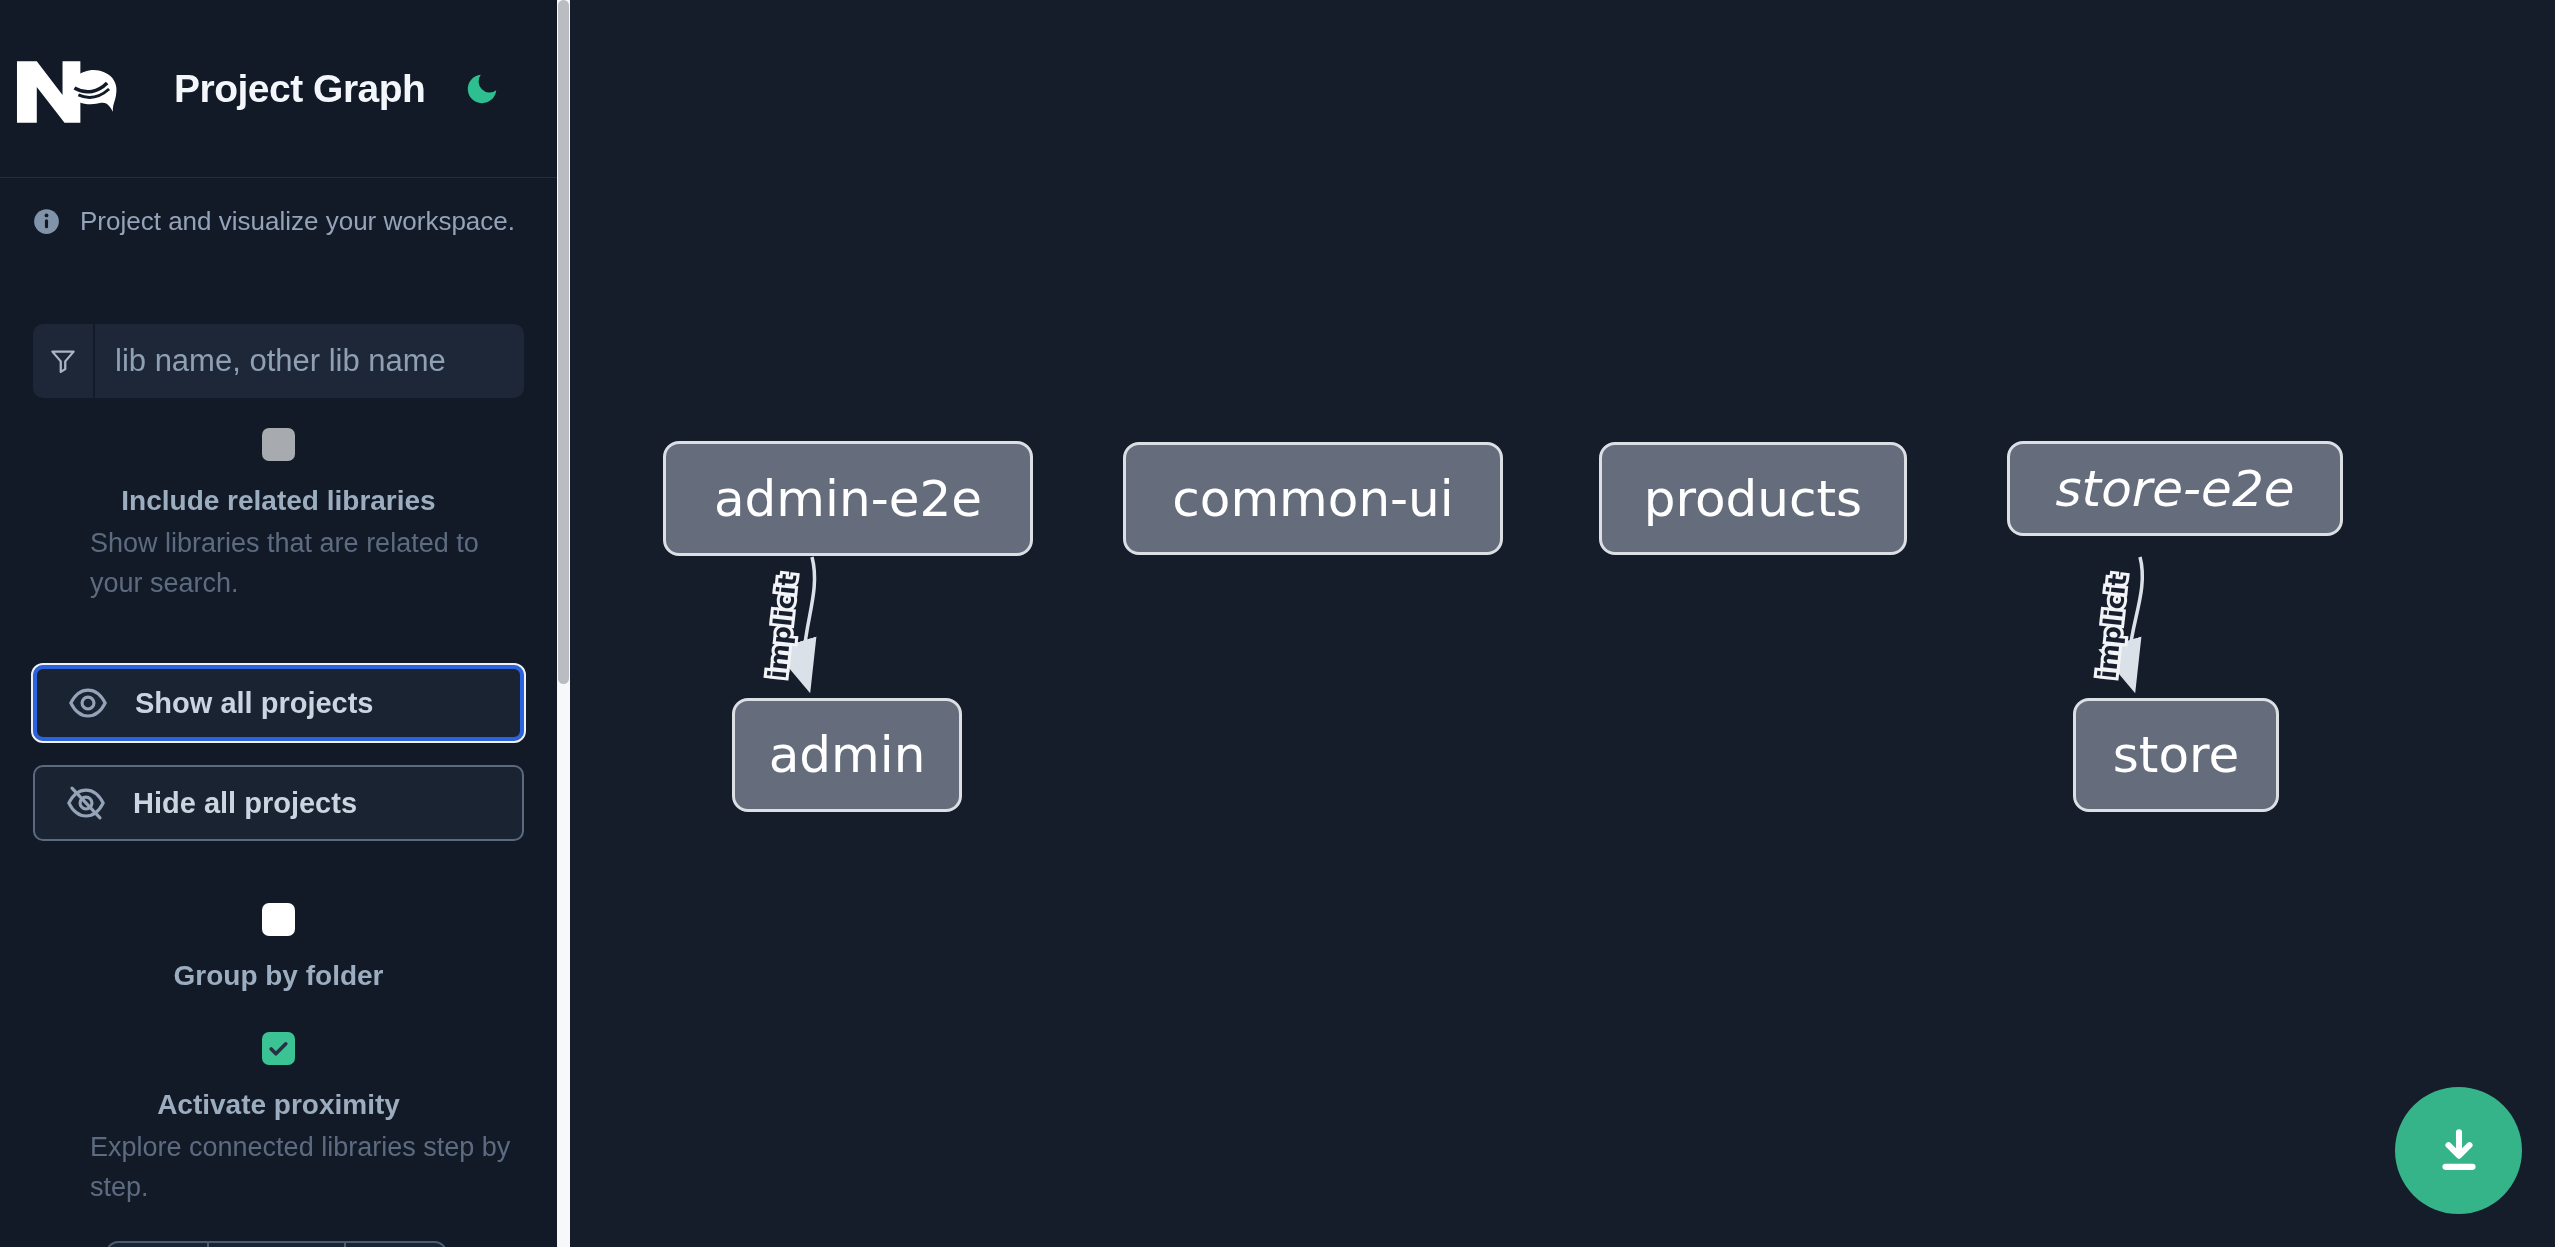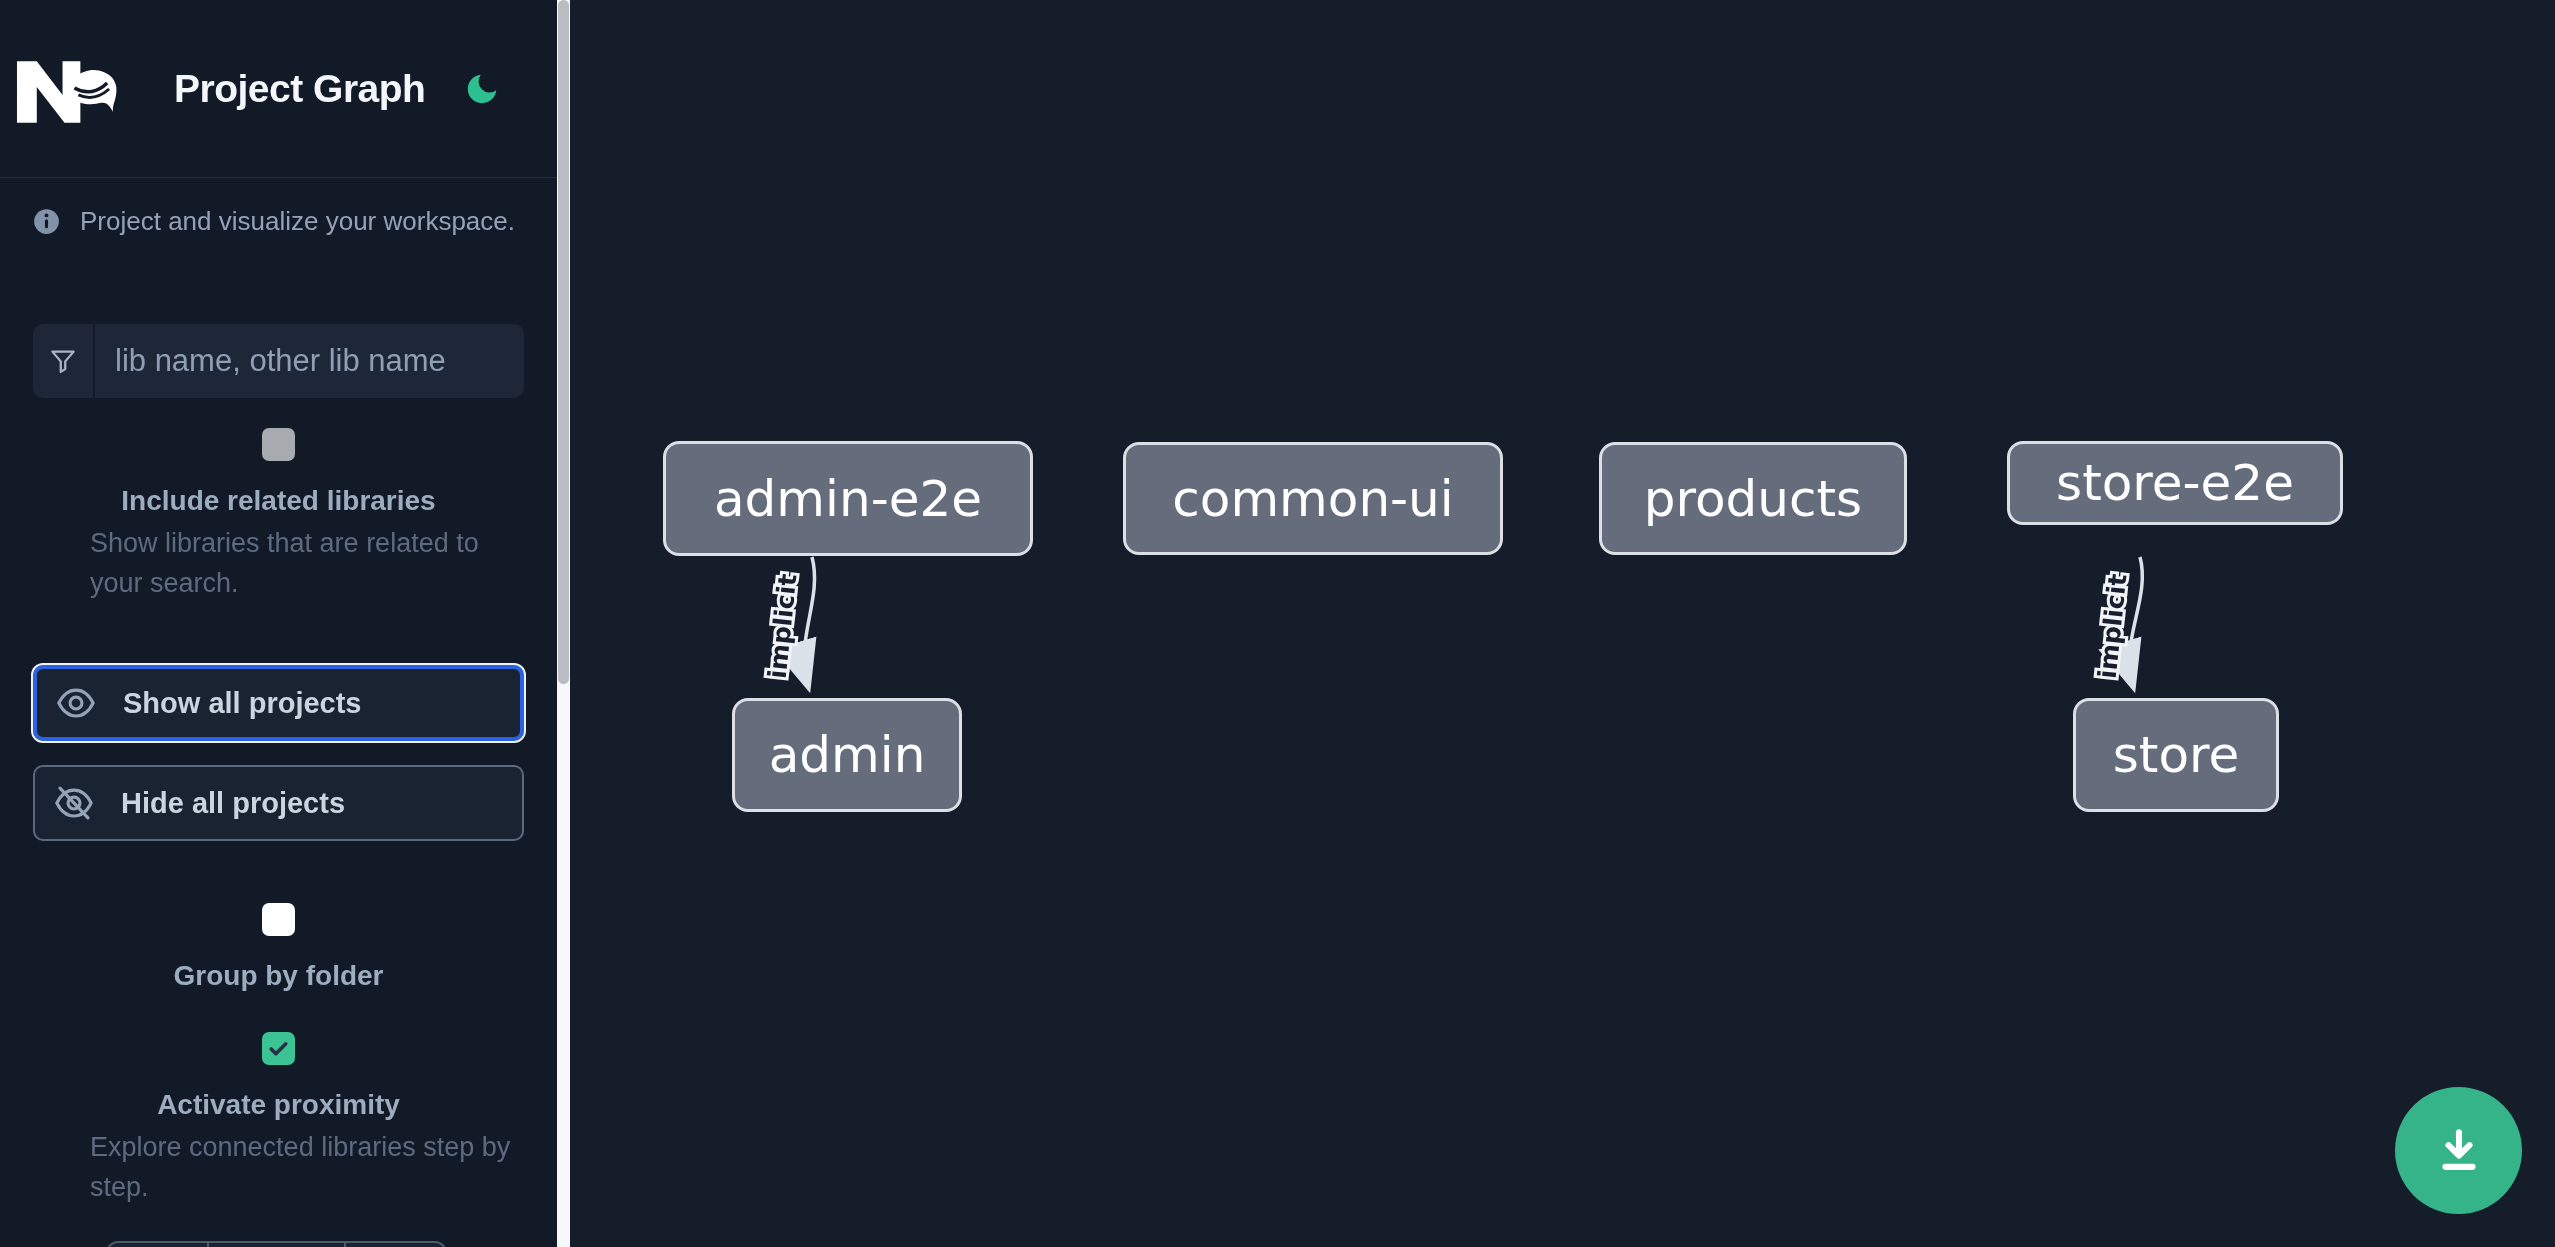--- a/index.html
+++ b/index.html
@@ -31,21 +31,21 @@
   .toggle { margin-top:30px; }
   .toggle-row { display:flex; align-items:center; gap:24px;flex-direction:column; }
   .checkbox { width:33px; height:33px; border-radius:7px; flex-shrink:0; cursor:pointer;
               display:flex; align-items:center; justify-content:center; }
   .checkbox svg { display:none; width:25px; height:25px; }
   .checkbox.checked svg { display:block; }
   .toggle-label { font-size:28px; font-weight:700; color:#9cadc0; }
   .toggle-desc { margin:6px 0 0 57px; max-width:440px; font-size:27px; line-height:40px; color:#5d6b80; }
 
   .sb-btn { margin-top:24px; width:100%; height:76px; background:#1a2332; border-radius:10px;
-            display:flex; align-items:center; gap:26px; padding-left:18px; cursor:pointer;
+            display:flex; align-items:center; gap:26px; padding-left:30px; cursor:pointer;
             border:2px solid #5b6a7f; }
   .sb-btn.first { margin-top:62px; }
   .sb-btn.focused { border:4px solid #2b62dd; outline:2px solid #eef2f7; }
   .sb-btn .btn-icon { width:42px; height:42px; flex-shrink:0; }
   .sb-btn .btn-label { font-size:29px; font-weight:700; color:#cbd5e1; }
 
   .toggle.group { margin-top:62px; }
   .toggle.prox { margin-top:40px; }
 
   .stepper { margin:34px 0 0 73px; width:341px; height:66px; display:flex;
@@ -186,17 +186,17 @@
     <button class="fab" style="background: rgb(54, 180, 137); position: absolute; left: 1825px; top: 1087px;">
       <svg viewBox="0 0 24 24" fill="none" stroke="#ffffff" stroke-width="2.6" stroke-linecap="round" stroke-linejoin="round">
         <line x1="12" y1="4" x2="12" y2="13.5"></line>
         <path d="M7.5 9.5 L12 14 L16.5 9.5"></path>
         <line x1="6.2" y1="18.8" x2="17.8" y2="18.8"></line>
       </svg>
     </button>
   <div class="graph-node" style="left: 93px; top: 441px; width: 370px; height: 115px;">admin-e2e</div>
       <div class="graph-node" style="left: 1029px; top: 442px; width: 308px; height: 113px;">products</div>
       <div class="graph-node" style="left: 553px; top: 442px; width: 380px; height: 113px;">common-ui</div>
-      <div class="graph-node" style="left: 1437px; top: 441px; width: 336px; height: 84px;">store-e2e</div>
+      <div class="graph-node" style="left: 1437px; top: 441px; width: 336px; height: 95px; font-style: italic;">store-e2e</div>
       <div class="graph-node" style="left: 162px; top: 698px; width: 230px; height: 114px;">admin</div>
       <div class="graph-node" style="left: 1503px; top: 698px; width: 206px; height: 114px; text-align: right;">store</div>
     </div>
 </div>
 
 </body></html>

